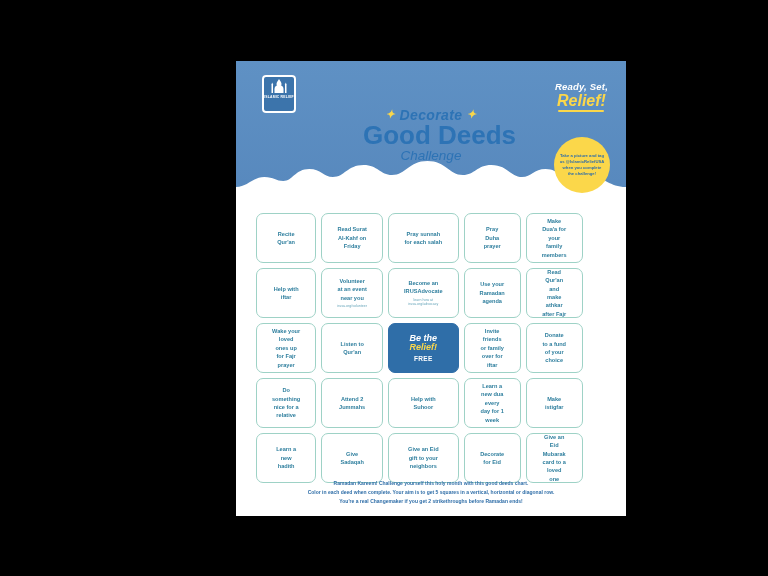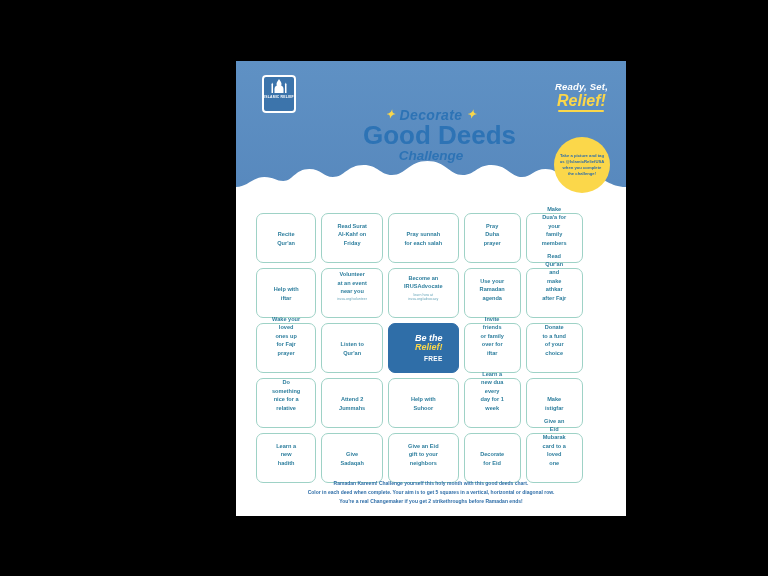--- a/index.html
+++ b/index.html
@@ -129,21 +129,21 @@
   .title-line2 {
     font-size: 26px;
     font-weight: bold;
     line-height: 1.05;
     margin-top: -1px;
     padding-left: 17px;
   }
   .title-line3 {
     font-size: 13.5px;
     font-style: italic;
-    font-weight: bold;
+    font-weight: normal;
     margin-top: -1px;
   }
   .star {
     color: #fbd74a;
     font-size: 11px;
     vertical-align: 2px;
   }
 
   
   .callout {
@@ -176,21 +176,21 @@
     grid-template-columns: repeat(5, 1fr);
     grid-gap: 5px;
   }
   .cell {
     position: relative;
     height: 50px;
     border: 1.4px solid #9ed2c6;
     border-radius: 7px;
     background: #ffffff;
     display: flex;
-    align-items: flex-end;
+    align-items: center;
     justify-content: center;
     text-align: center;
     padding: 15px;
     box-sizing: border-box;
   }
   .cell .cell-text {
     font-size: 5.6px;
     line-height: 1.5;
     color: #2f7f9e;
     font-weight: bold;

